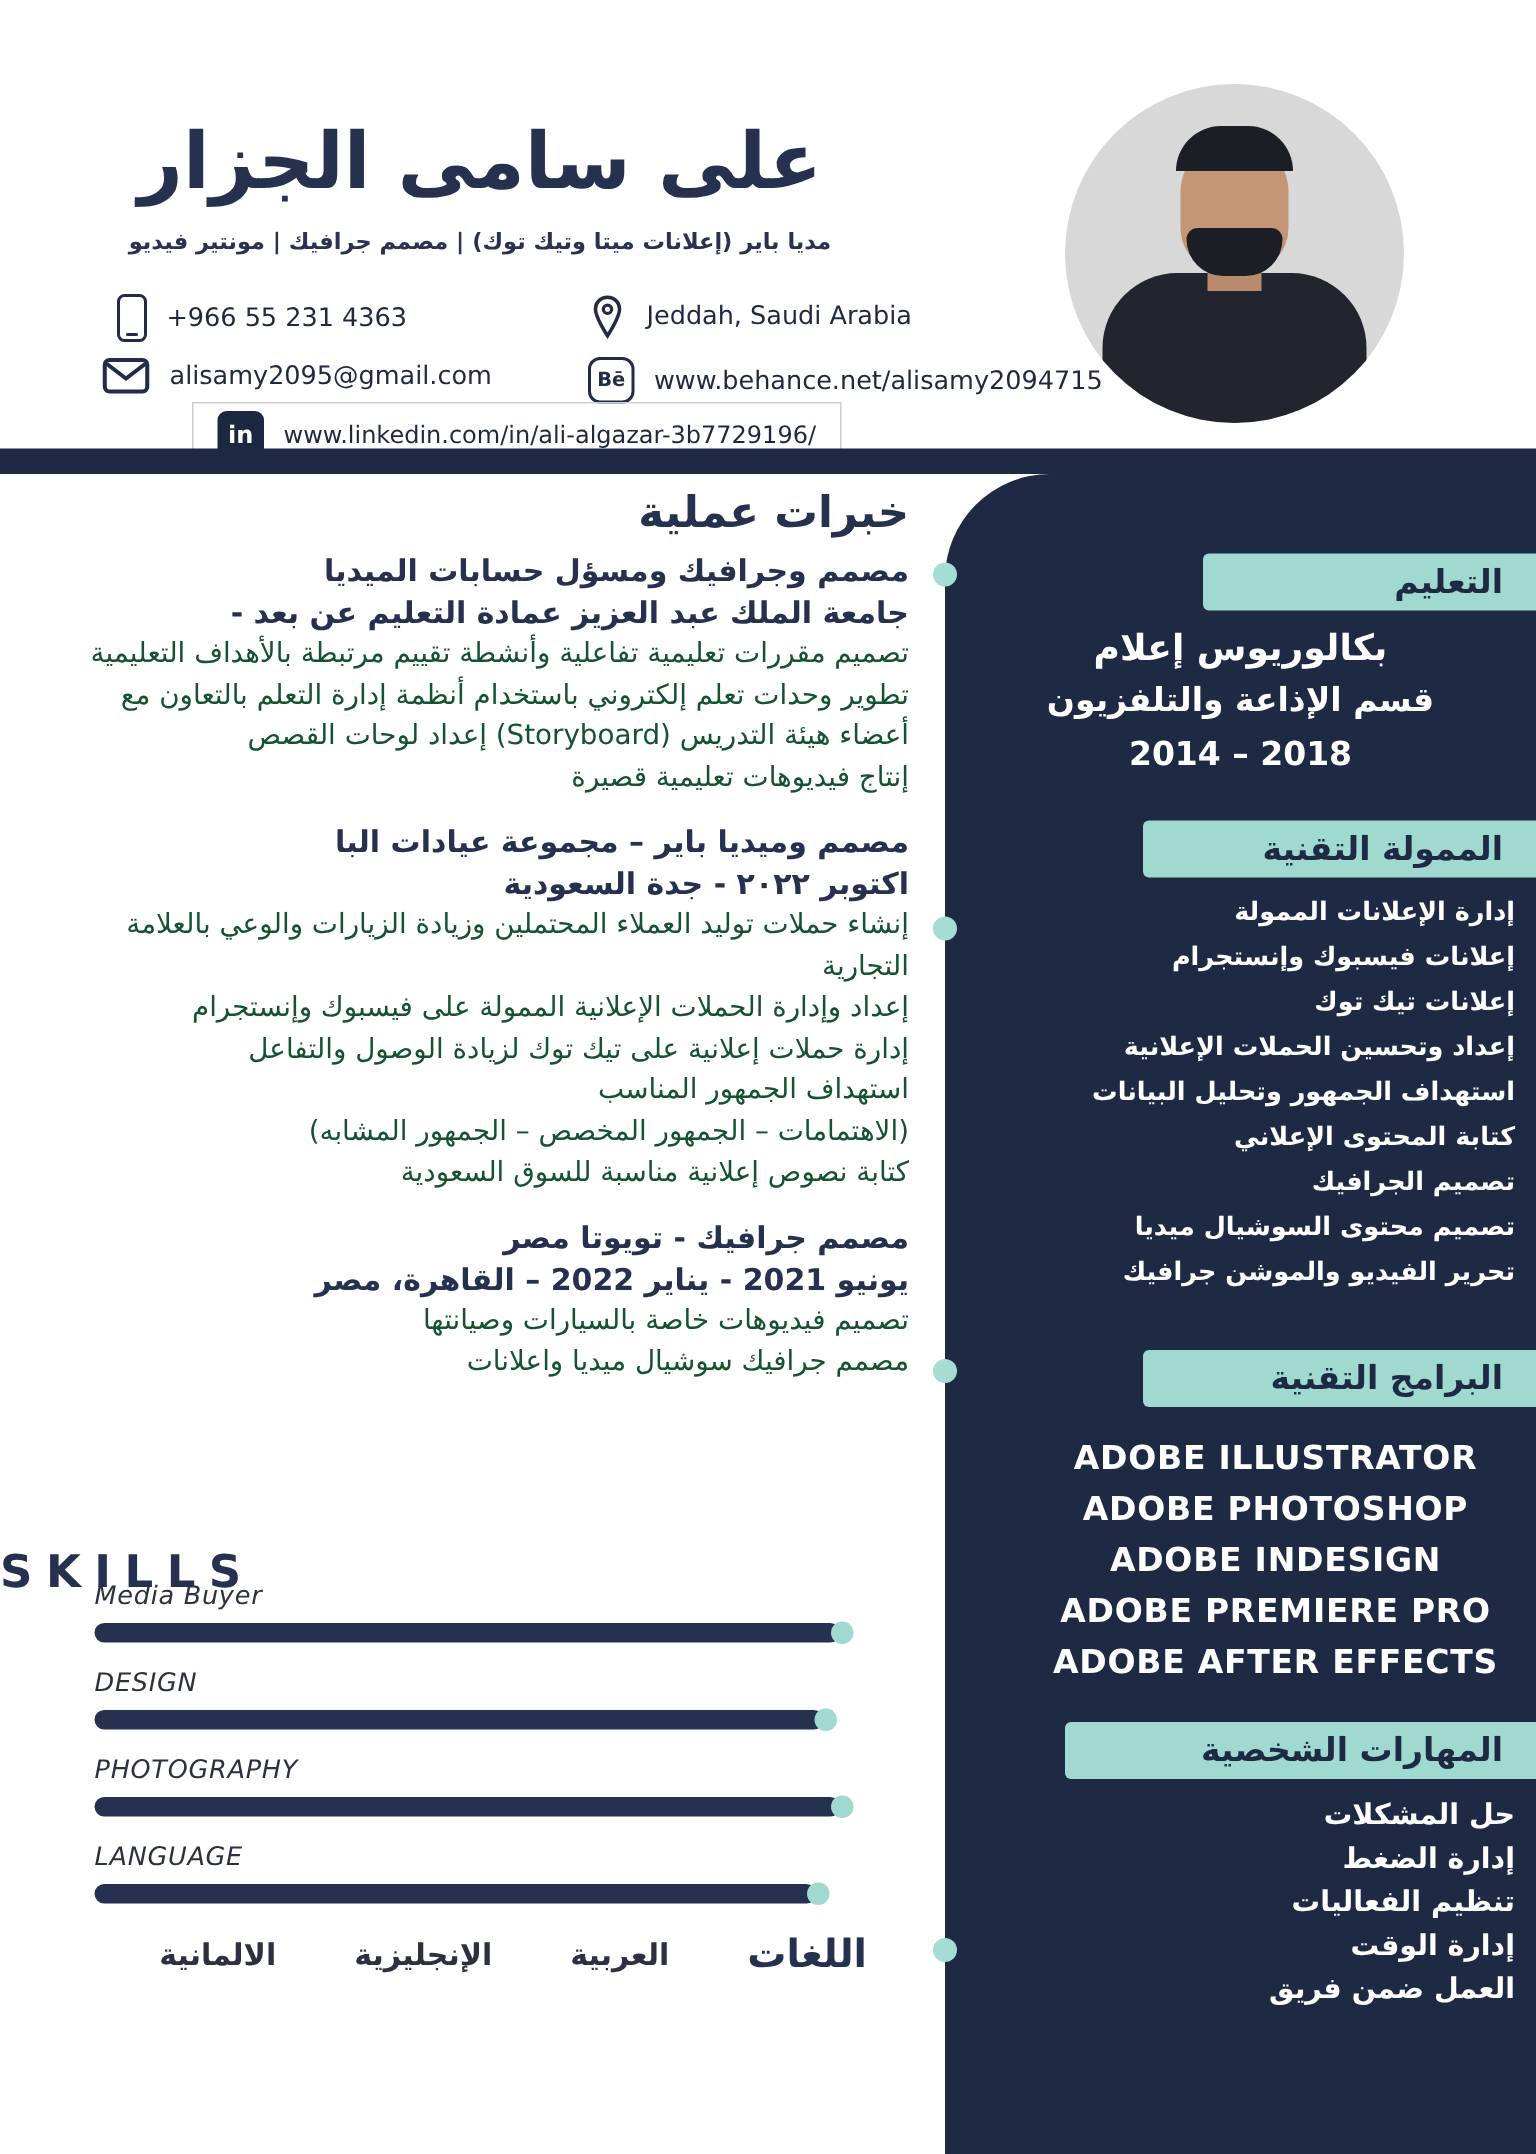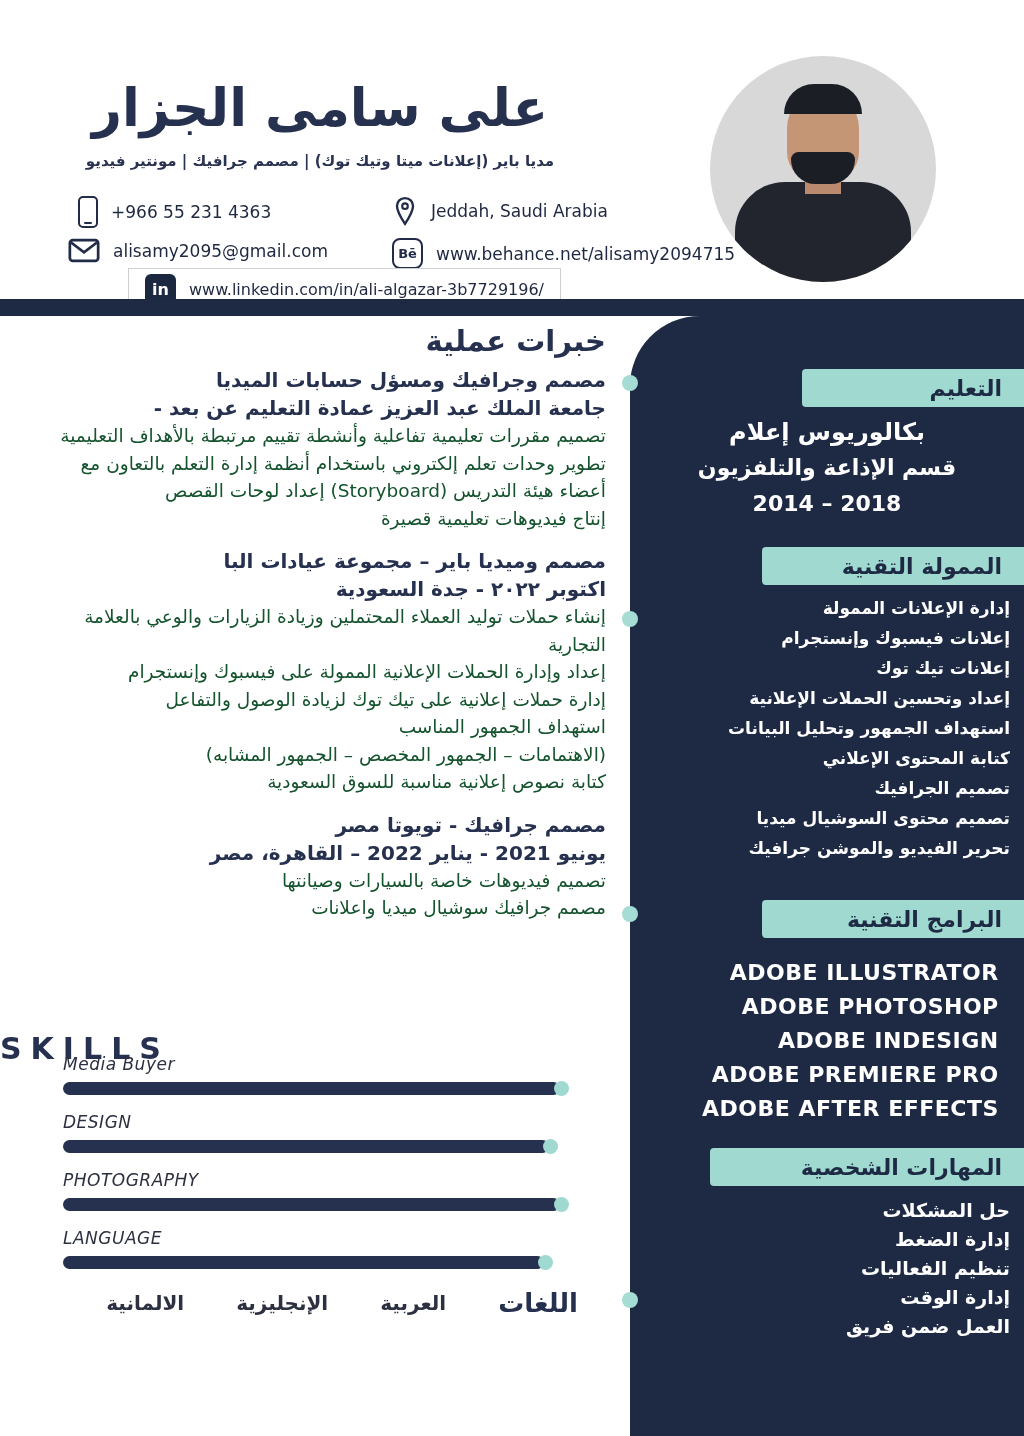--- a/index.html
+++ b/index.html
@@ -65,21 +65,21 @@
 
   .edu-block { position:absolute; top:98px; left:0; width:100%; text-align:center; font-weight:bold; }
   .edu-block .l1 { font-size:24px; line-height:36px; }
   .edu-block .l2 { font-size:22px; line-height:36px; }
   .edu-block .l3 { font-size:22px; line-height:36px; direction:ltr; }
 
   .tech-list { position:absolute; top:277px; right:14px; width:284px; text-align:right;
     font-size:17px; font-weight:bold; line-height:30px; }
   .tech-list div { display:block; }
 
-  .soft-list { position:absolute; top:640px; left:72px; direction:ltr; text-align:right;
+  .soft-list { position:absolute; top:640px; left:72px; direction:ltr; text-align:center;
     font-size:22px; font-weight:bold; line-height:34px; letter-spacing:0.5px; }
 
   .pers-list { position:absolute; top:880px; right:14px; text-align:right;
     font-size:19px; font-weight:bold; line-height:29px; }
 
   
   .exp-title { position:absolute; top:324px; left:40px; width:566px; text-align:right; direction:rtl;
     font-size:29px; font-weight:bold; color:#26304f; }
   .jobs { position:absolute; top:366px; left:40px; width:566px; direction:rtl; text-align:right; }
   .job { margin-bottom:15px; }

